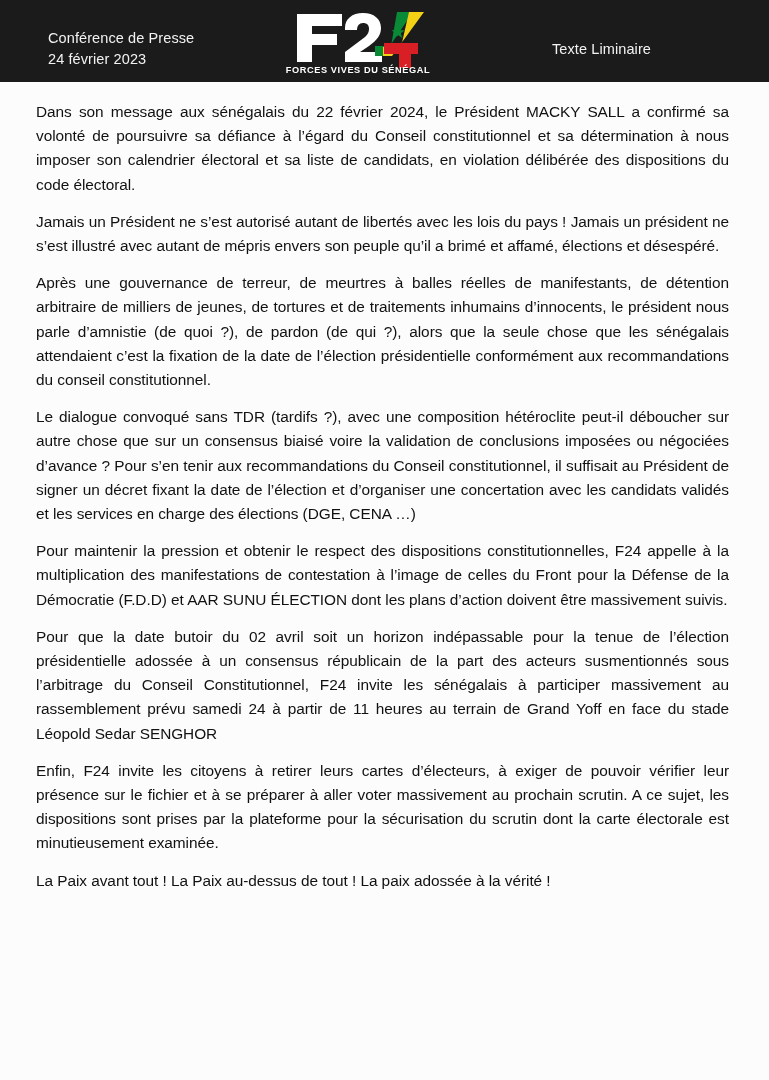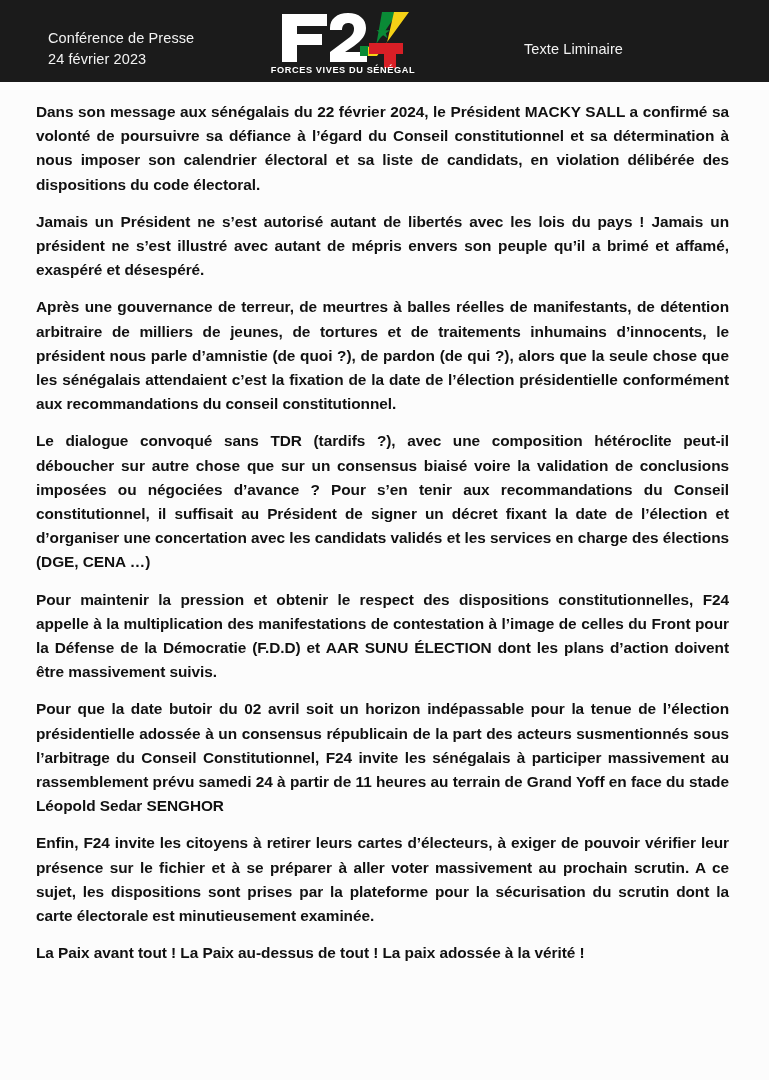--- a/index.html
+++ b/index.html
@@ -38,50 +38,50 @@
     font-size: 14.5px;
     font-weight: 400;
     letter-spacing: 0.1px;
     color: #f2f2f2;
     white-space: nowrap;
   }
   .header-left .hl-line { display: block; }
 
   .header-logo {
     position: absolute;
-    left: 264px;
+    left: 279px;
     top: 6px;
     width: 160px;
     height: 70px;
   }
   .header-logo svg { display: block; }
 
   .header-right {
     position: absolute;
-    left: 524px;
+    left: 552px;
     top: 41px;
     font-size: 14.5px;
     font-weight: 400;
     letter-spacing: 0.1px;
     color: #f2f2f2;
     white-space: nowrap;
   }
 
   
   .doc-body {
     position: absolute;
     left: 36px;
     top: 100px;
     width: 709px;
   }
   .para {
     margin: 0 16px 13px 0;
     font-family: "Liberation Sans", sans-serif;
     font-size: 15.4px;
-    font-weight: bold;
+    font-weight: normal;
     line-height: 24.2px;
     color: #111111;
     text-align: justify;
     text-justify: inter-word;
     letter-spacing: -0.05px;
   }
   .para.no-justify {
     text-align: left;
   }
   .para:last-child { margin-bottom: 0; }
@@ -123,21 +123,21 @@
 
         <text x="79" y="67" text-anchor="middle" font-family="Liberation Sans, sans-serif" font-size="9.2" font-weight="bold" letter-spacing="0.6" fill="#ffffff">FORCES VIVES DU SÉNÉGAL</text>
       </svg>
     </div>
 
     <div class="header-right">Texte Liminaire</div>
   </div>
 
   <div class="doc-body">
     <p class="para">Dans son message aux sénégalais du 22 février 2024, le Président MACKY SALL a confirmé sa volonté de poursuivre sa défiance à l’égard du Conseil constitutionnel et sa détermination à nous imposer son calendrier électoral et sa liste de candidats, en violation délibérée des dispositions du code électoral.</p>
-    <p class="para">Jamais un Président ne s’est autorisé autant de libertés avec les lois du pays ! Jamais un président ne s’est illustré avec autant de mépris envers son peuple qu’il a brimé et affamé, exaspéré et désespéré.</p>
+    <p class="para">Jamais un Président ne s’est autorisé autant de libertés avec les lois du pays ! Jamais un président ne s’est illustré avec autant de mépris envers son peuple qu’il a brimé et affamé, élections et désespéré.</p>
     <p class="para">Après une gouvernance de terreur, de meurtres à balles réelles de manifestants, de détention arbitraire de milliers de jeunes, de tortures et de traitements inhumains d’innocents, le président nous parle d’amnistie (de quoi ?), de pardon (de qui ?), alors que la seule chose que les sénégalais attendaient c’est la fixation de la date de l’élection présidentielle conformément aux recommandations du conseil constitutionnel.</p>
     <p class="para">Le dialogue convoqué sans TDR (tardifs ?), avec une composition hétéroclite peut-il déboucher sur autre chose que sur un consensus biaisé voire la validation de conclusions imposées ou négociées d’avance ? Pour s’en tenir aux recommandations du Conseil constitutionnel, il suffisait au Président de signer un décret fixant la date de l’élection et d’organiser une concertation avec les candidats validés et les services en charge des élections (DGE, CENA …)</p>
     <p class="para">Pour maintenir la pression et obtenir le respect des dispositions constitutionnelles, F24 appelle à la multiplication des manifestations de contestation à l’image de celles du Front pour la Défense de la Démocratie (F.D.D) et AAR SUNU ÉLECTION dont les plans d’action doivent être massivement suivis.</p>
     <p class="para">Pour que la date butoir du 02 avril soit un horizon indépassable pour la tenue de l’élection présidentielle adossée à un consensus républicain de la part des acteurs susmentionnés sous l’arbitrage du Conseil Constitutionnel, F24 invite les sénégalais à participer massivement au rassemblement prévu samedi 24 à partir de 11 heures au terrain de Grand Yoff en face du stade Léopold Sedar SENGHOR</p>
     <p class="para">Enfin, F24 invite les citoyens à retirer leurs cartes d’électeurs, à exiger de pouvoir vérifier leur présence sur le fichier et à se préparer à aller voter massivement au prochain scrutin.  A ce sujet, les dispositions sont prises par la plateforme pour la sécurisation du scrutin dont la carte électorale est minutieusement examinée.</p>
     <p class="para no-justify">La Paix avant tout ! La Paix au-dessus de tout ! La paix adossée à la vérité !</p>
   </div>
 
 </div>
 

